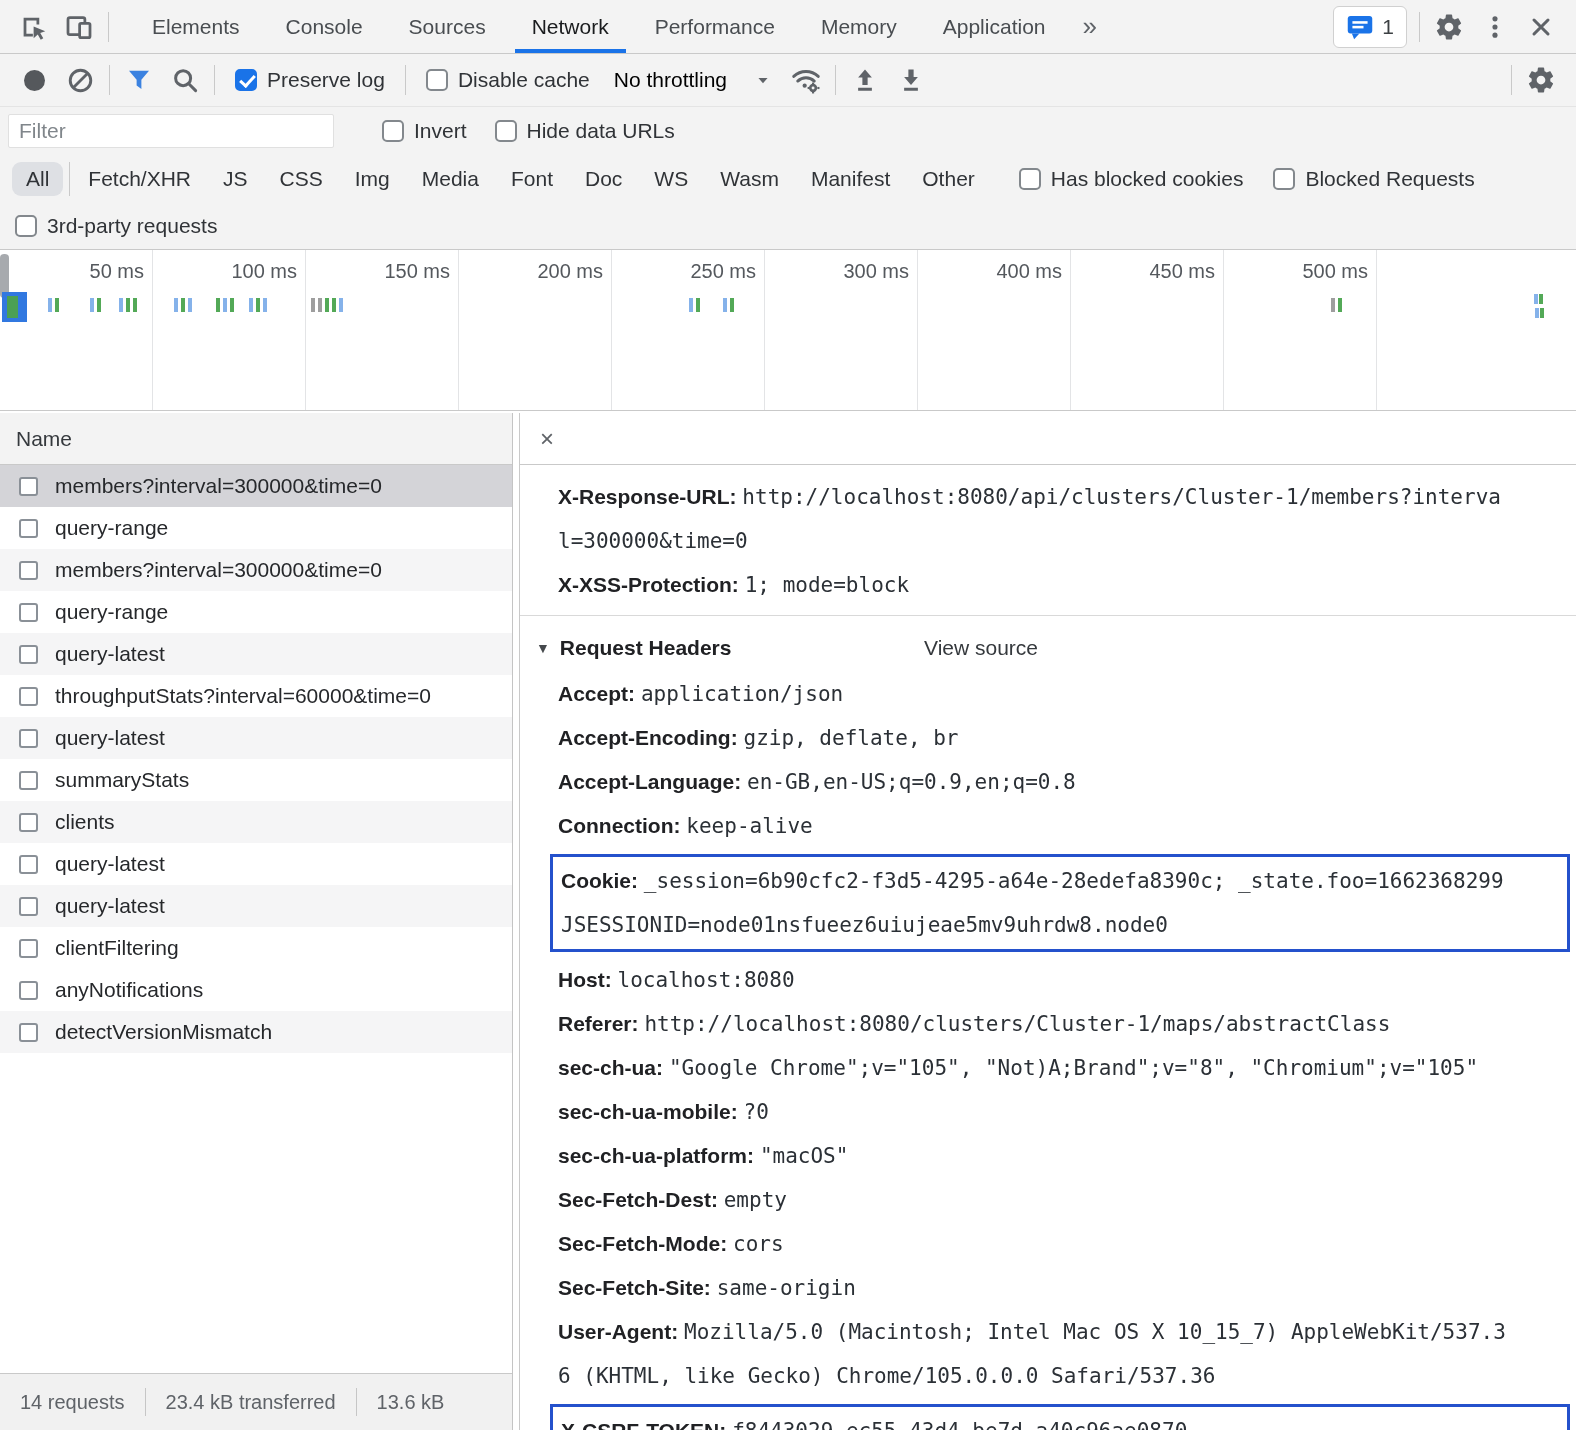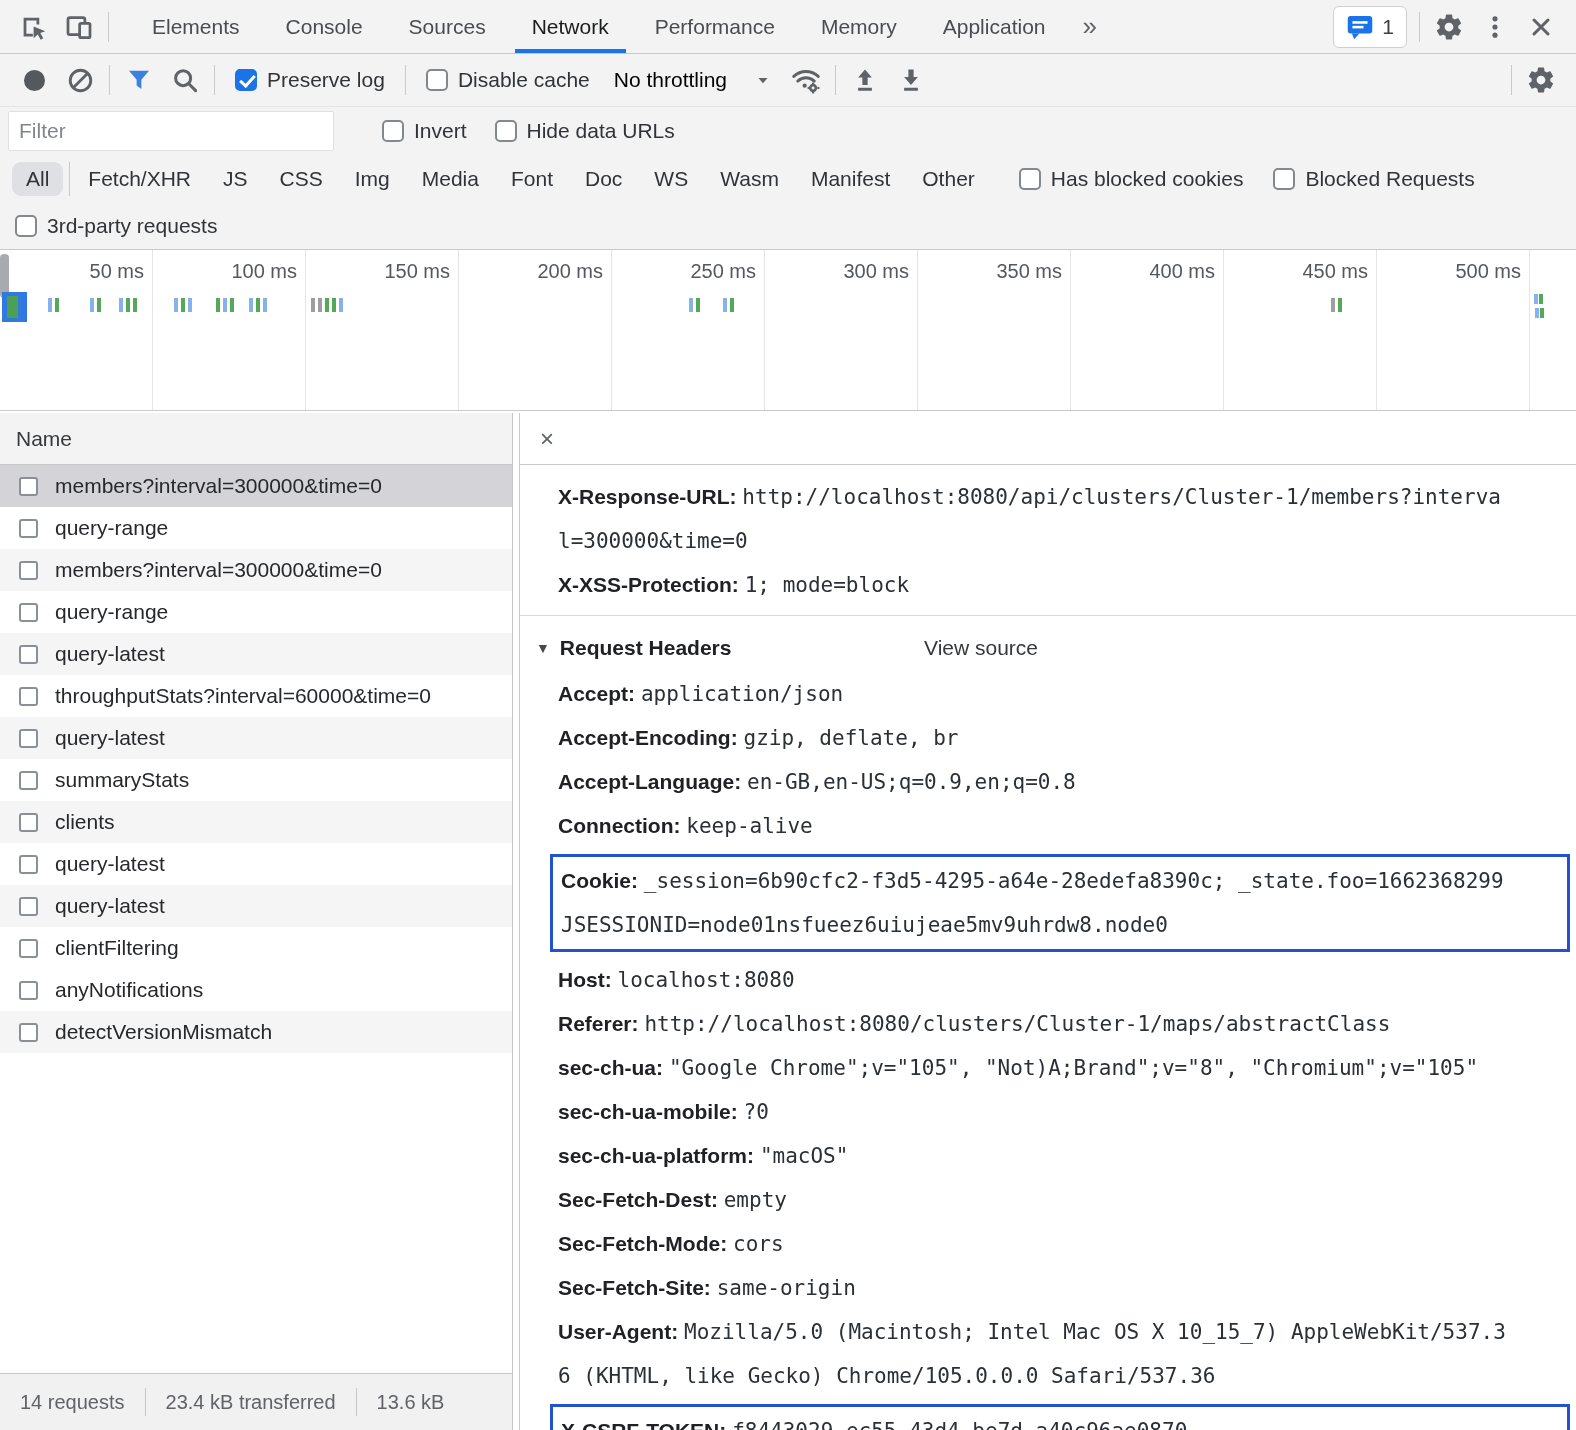--- a/index.html
+++ b/index.html
@@ -27,21 +27,21 @@
   .rec-dot{width:21px;height:21px;border-radius:50%;background:#55585c;margin:0 12px;cursor:pointer;flex:none;}
   .tool-label{display:flex;align-items:center;gap:10px;font-size:21px;color:#303337;margin:0 14px;cursor:pointer;}
   .cb{position:relative;width:22px;height:22px;border:2px solid #83888d;border-radius:5px;background:#fff;flex:none;cursor:pointer;}
   .cb.checked{background:#1a73e8;border-color:#1a73e8;}
   .cb.checked::after{content:"";position:absolute;left:6px;top:1px;width:6px;height:12px;
     border:solid #fff;border-width:0 3px 3px 0;transform:rotate(42deg);}
   .throttle{display:flex;align-items:center;gap:26px;font-size:21px;color:#000000;margin:0 10px;cursor:pointer;}
 
   
   .filterrow{display:flex;align-items:center;height:48px;background:#f3f3f3;padding:0 8px;}
-  .filter-input{width:326px;height:40px;border:1px solid #e0e0e0;border-radius:2px;background:#fff;
+  .filter-input{width:326px;height:34px;border:1px solid #e0e0e0;border-radius:2px;background:#fff;
     font-family:"Liberation Sans",sans-serif;font-size:21px;color:#202124;padding:0 10px;outline:none;margin-right:34px;}
   .filter-input::placeholder{color:#80868b;}
   .typerow{display:flex;align-items:center;height:48px;background:#f3f3f3;padding:0 12px;font-size:21px;}
   .type-items{display:flex;align-items:center;}
   .type-item{padding:5px 14px;margin-right:4px;color:#303337;border-radius:9px;cursor:pointer;white-space:nowrap;}
   .type-item.active{background:#dee0e4;}
   .type-item.divided{border-left:1px solid #c9c9c9;border-radius:0;margin-left:2px;padding-left:18px;}
   .thirdrow{display:flex;align-items:center;height:47px;background:#f3f3f3;
     border-bottom:1px solid #c9c9c9;padding:0 15px;}
 
@@ -300,23 +300,20 @@
           <span class="tl-label">150 ms</span>
         </div>
         <div class="tl-col">
           <span class="tl-label">200 ms</span>
         </div>
         <div class="tl-col">
           <span class="tl-label">250 ms</span>
         </div>
         <div class="tl-col">
           <span class="tl-label">300 ms</span>
-        </div>
-        <div class="tl-col">
-          <span class="tl-label">350 ms</span>
         </div>
         <div class="tl-col">
           <span class="tl-label">400 ms</span>
         </div>
         <div class="tl-col">
           <span class="tl-label">450 ms</span>
         </div>
         <div class="tl-col">
           <span class="tl-label">500 ms</span>
         </div>

